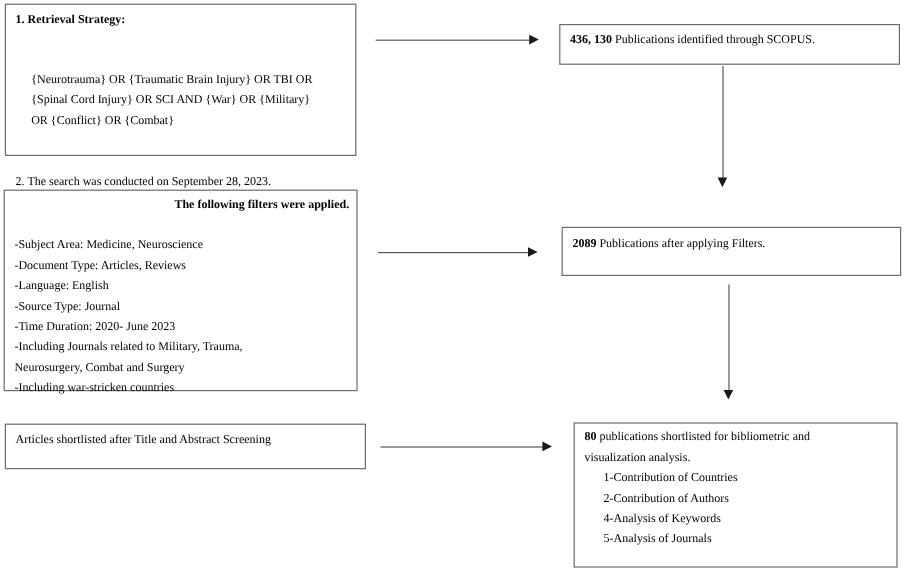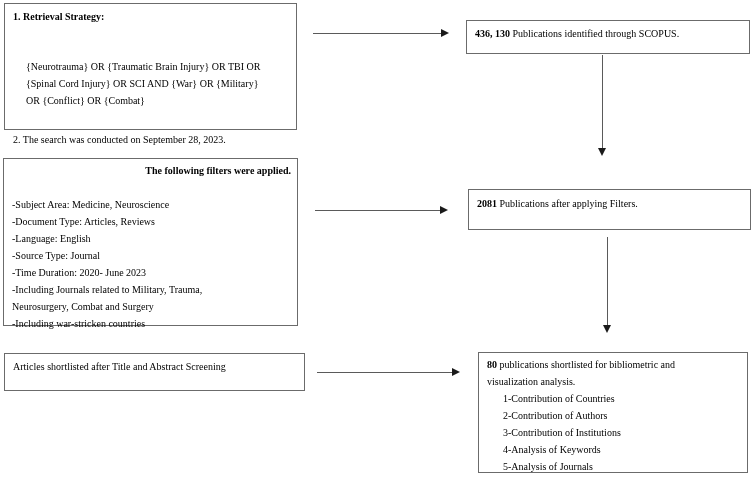--- a/index.html
+++ b/index.html
@@ -14,21 +14,21 @@
   .box{
     position:absolute;
     border:1px solid #6b6b6b;
     background:#ffffff;
     box-sizing:border-box;
   }
   .bold{font-weight:bold;}
   
   #box-retrieval{left:4px;top:3px;width:293px;height:127px;padding:4px 6px 0 8px;}
   #box-retrieval .query{padding-left:13px;margin-top:33px;}
-  #box-retrieval .note{margin-top:22px;}
+  #box-retrieval .note{margin-top:34px;}
   
   #box-identified{left:466px;top:20px;width:284px;height:34px;padding:4px 6px 0 8px;}
   
   #box-filters{left:3px;top:158px;width:295px;height:168px;padding:3px 6px 0 8px;}
   #box-filters .heading{margin-bottom:17px;text-align:right;}
   
   #box-filtered{left:468px;top:189px;width:283px;height:41px;padding:5px 6px 0 8px;}
   
   #box-screening{left:4px;top:353px;width:301px;height:38px;padding:4px 6px 0 8px;}
   
@@ -78,34 +78,33 @@
         <div>-Language: English</div>
         <div>-Source Type: Journal</div>
         <div>-Time Duration: 2020- June 2023</div>
         <div>-Including Journals related to Military, Trauma,</div>
         <div>Neurosurgery, Combat and Surgery</div>
         <div>-Including war-stricken countries</div>
       </div>
   </div>
 
   <div class="box" id="box-filtered">
-    <span class="bold">2081</span><span> Publications after applying Filters.</span>
+    <span class="bold">2089</span><span> Publications after applying Filters.</span>
   </div>
 
   <div class="box" id="box-screening">
     <span>Articles shortlisted after Title and Abstract Screening</span>
   </div>
 
   <div class="box" id="box-final">
     <div><span class="bold">80</span><span> publications shortlisted for bibliometric and</span></div>
     <div>visualization analysis.</div>
     <div class="list">
         <div>1-Contribution of Countries</div>
         <div>2-Contribution of Authors</div>
-        <div>3-Contribution of Institutions</div>
         <div>4-Analysis of Keywords</div>
         <div>5-Analysis of Journals</div>
       </div>
   </div>
 
   <div class="arrow h" id="arrow-1">
     <div class="shaft"></div>
     <div class="head"></div>
   </div>
   <div class="arrow v" id="arrow-2">

